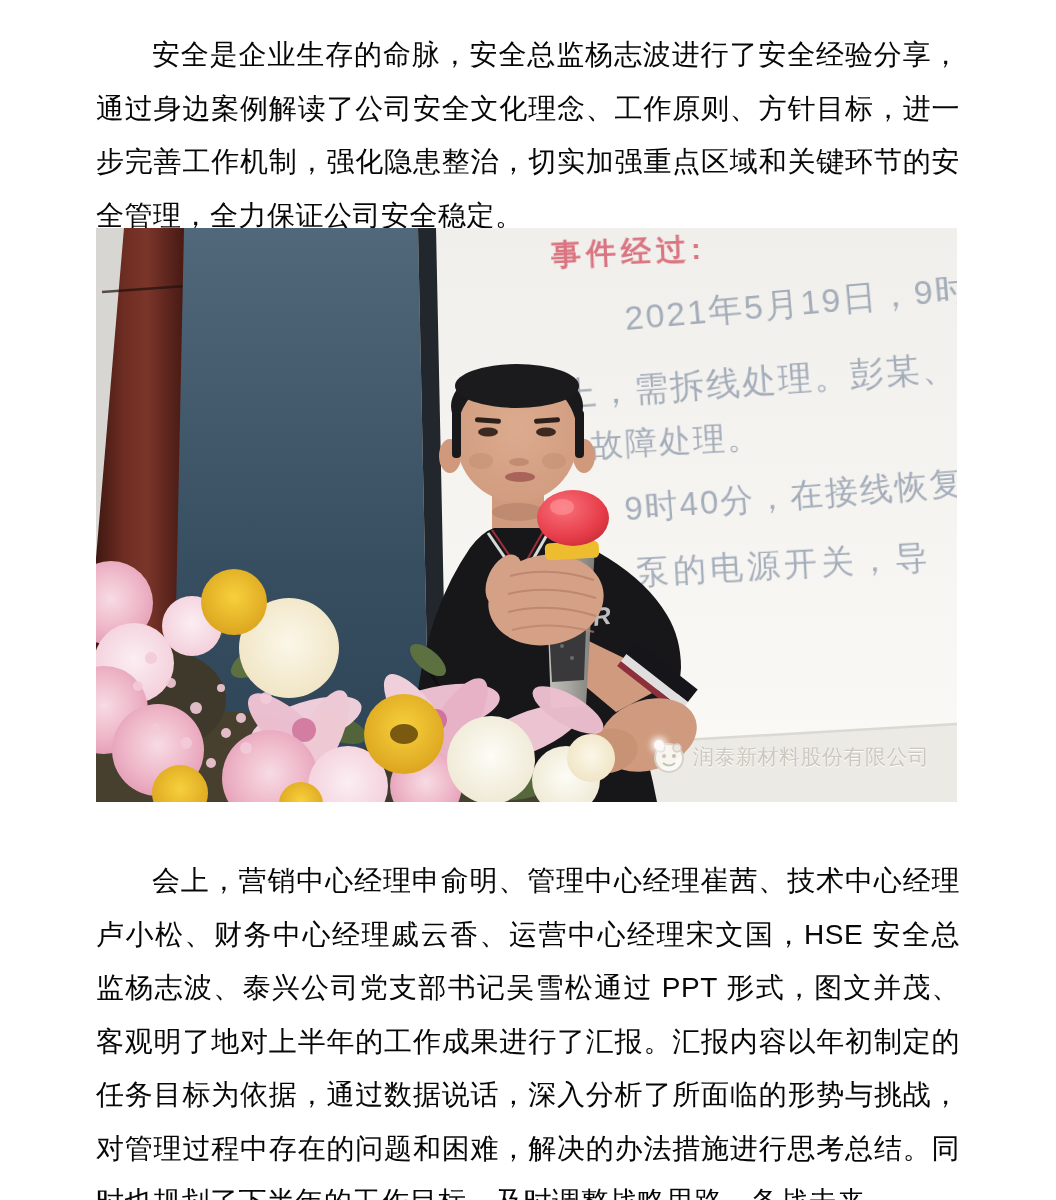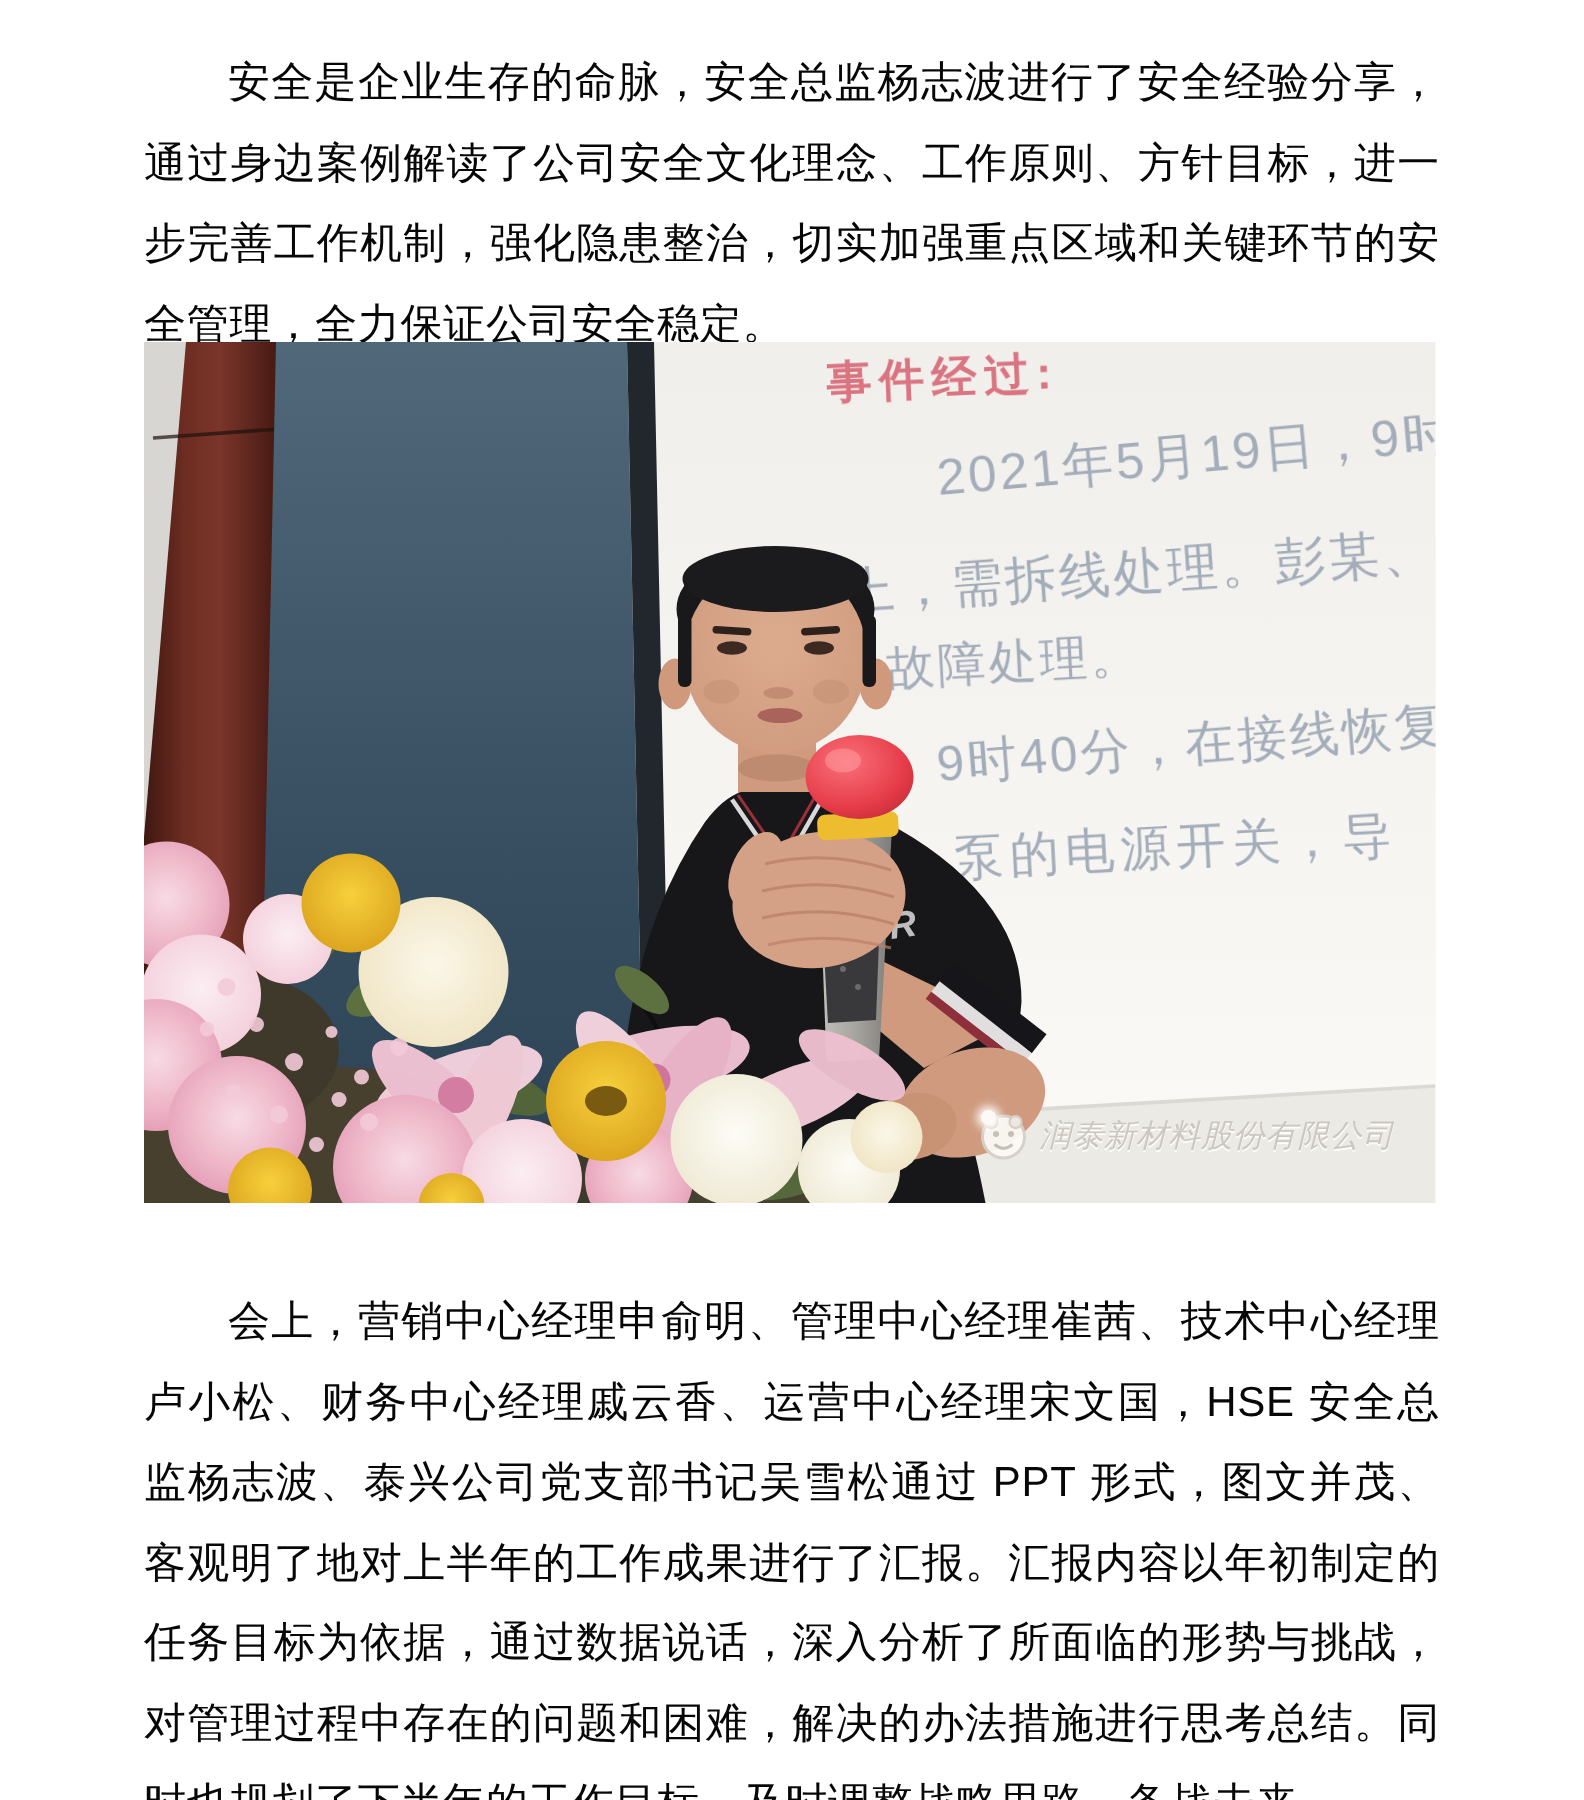--- a/index.html
+++ b/index.html
@@ -13,21 +13,21 @@
   .photo svg{position:absolute;left:0;top:0;}
   .slide-text{position:absolute;white-space:nowrap;color:#8d9aab;opacity:.78;
               filter:blur(.4px);font-weight:500;}
   .slide-title{left:455px;top:4px;font-size:30px;letter-spacing:5px;transform:rotate(-2.5deg);
                color:#d86a78;font-weight:700;opacity:.92;}
   .sl0{left:528px;top:52px;font-size:34px;letter-spacing:2px;transform:rotate(-5deg);}
   .sl1{left:430px;top:132px;font-size:34px;letter-spacing:2px;transform:rotate(-4deg);}
   .sl2{left:495px;top:192px;font-size:32px;letter-spacing:2px;transform:rotate(-3deg);}
   .sl3{left:528px;top:246px;font-size:33px;letter-spacing:2px;transform:rotate(-4.5deg);}
   .sl4{left:540px;top:315px;font-size:33px;letter-spacing:4px;transform:rotate(-3deg);}
-  .watermark{position:absolute;left:556px;top:512px;display:flex;align-items:center;gap:7px;opacity:.95;font-style:italic;}
+  .watermark{position:absolute;left:556px;top:512px;display:flex;align-items:center;gap:7px;opacity:.95;}
   .wm-text{font-size:21px;letter-spacing:.5px;color:#cbc7bf;font-weight:500;white-space:nowrap;
            text-shadow:0 1px 0 #ffffff;}
   .wm-flash{position:absolute;left:2px;top:0px;width:10px;height:10px;border-radius:50%;
             background:#ffffff;box-shadow:0 0 6px 3px rgba(255,255,255,.9);}
 </style>
 </head>
 <body>
 
 <div class="page">
 

